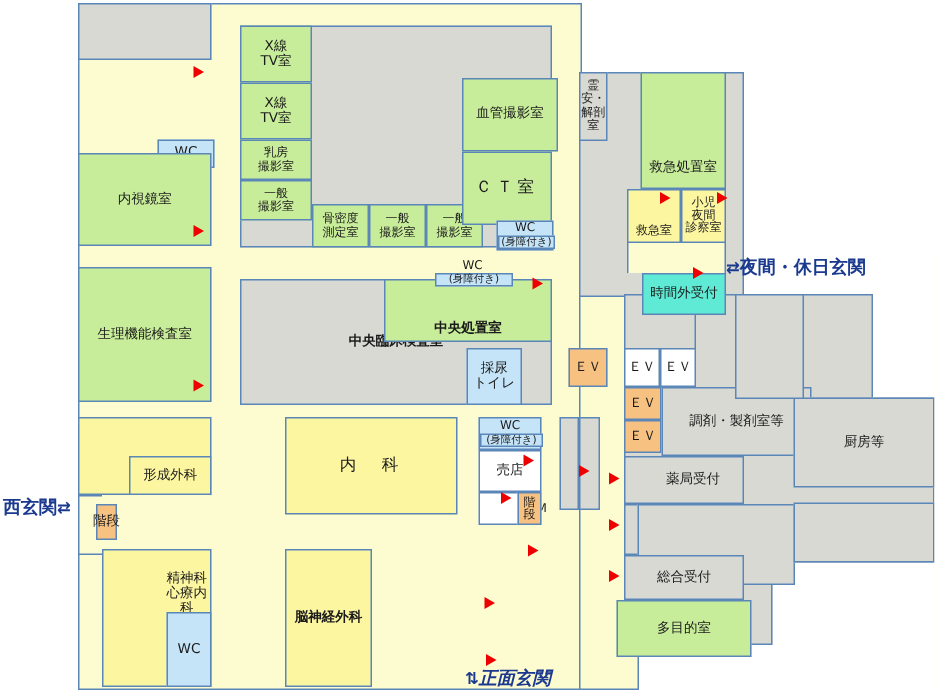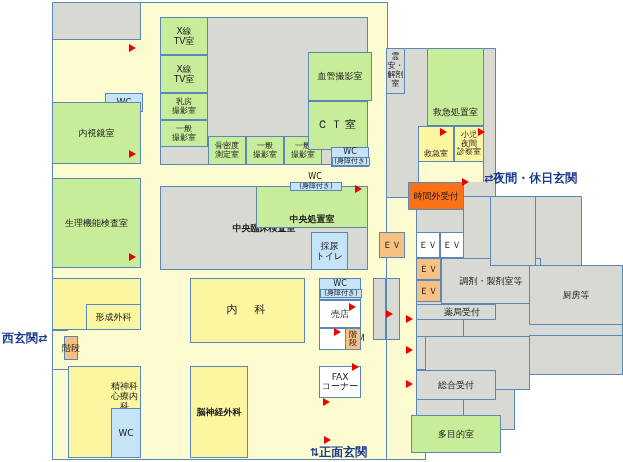--- a/index.html
+++ b/index.html
@@ -181,24 +181,20 @@
   <div class="tri" style="left:349px;top:303px;"></div>
   <div class="rm f-none" style="left:319px;top:328px;width:26px;height:22px;background:#ffffff;padding-left:28px;">
     <span class="t8">ATM</span>
   </div>
   <div class="tri" style="left:334px;top:328px;"></div>
   <div class="rm f-orange" style="left:345px;top:328px;width:16px;height:22px;">
     <span class="t8" style="white-space:pre-line;line-height:1">階
 段</span>
   </div>
 
-  <div class="rm f-none" style="left:319px;top:366px;width:42px;height:32px;background:#ffffff;">
-    <span class="t9" style="white-space:pre-line;line-height:1.05">FAX
-コーナー</span>
-  </div>
   <div class="tri" style="left:352px;top:363px;"></div>
   <div class="tri" style="left:323px;top:398px;"></div>
 
   <div class="rm f-gray" style="left:373px;top:278px;width:13px;height:62px;"></div>
   <div class="rm f-gray" style="left:386px;top:278px;width:14px;height:62px;"></div>
   <div class="tri" style="left:386px;top:310px;"></div>
 
   <div class="rm f-gray" style="left:386px;top:48px;width:19px;height:46px;">
     <span class="t8" style="white-space:pre-line">霊安・
 解剖室</span>
@@ -210,21 +206,21 @@
     <span class="t8">救急室</span>
   </div>
   <div class="tri" style="left:440px;top:128px;"></div>
   <div class="rm f-yellow" style="left:454px;top:126px;width:30px;height:36px;">
     <span class="t8" style="white-space:pre-line;line-height:1.05">小児
 夜間
 診察室</span>
   </div>
   <div class="tri" style="left:478px;top:128px;"></div>
   <div class="rm f-none noborder" style="left:418px;top:162px;width:66px;height:20px;background:#fdfbd0;border-left:1px solid #5a86b8;border-right:1px solid #5a86b8;"></div>
-  <div class="rm f-none" style="left:408px;top:182px;width:56px;height:28px;background:#f97316;">
+  <div class="rm f-none" style="left:428px;top:182px;width:56px;height:28px;background:#5eead4;">
     <span class="t9">時間外受付</span>
   </div>
   <div class="tri" style="left:462px;top:178px;"></div>
 
   <div class="rm f-orange" style="left:379px;top:232px;width:26px;height:26px;">
     <span class="t9">ＥＶ</span>
   </div>
   <div class="rm f-none" style="left:416px;top:232px;width:24px;height:26px;background:#ffffff;">
     <span class="t9">ＥＶ</span>
   </div>
@@ -234,54 +230,54 @@
   <div class="rm f-orange" style="left:416px;top:258px;width:25px;height:22px;">
     <span class="t9">ＥＶ</span>
   </div>
   <div class="rm f-orange" style="left:416px;top:280px;width:25px;height:22px;">
     <span class="t9">ＥＶ</span>
   </div>
 
   <div class="rm f-gray" style="left:441px;top:258px;width:100px;height:46px;">
     <span class="t9">調剤・製剤室等</span>
   </div>
-  <div class="rm f-gray" style="left:416px;top:304px;width:80px;height:16px;justify-content:flex-end;padding-left:12px;">
+  <div class="rm f-gray" style="left:416px;top:304px;width:80px;height:32px;justify-content:flex-end;padding-left:12px;">
     <span class="t9">薬局受付</span>
   </div>
   <div class="tri" style="left:406px;top:315px;"></div>
 
   <div class="rm f-gray" style="left:416px;top:336px;width:80px;height:34px;justify-content:flex-start;padding-left:12px;">
     <span class="t9">会計窓口</span>
   </div>
   <div class="tri" style="left:406px;top:346px;"></div>
 
   <div class="rm f-gray" style="left:425px;top:336px;width:105px;height:54px;align-items:flex-end;justify-content:center;padding-bottom:4px;">
     <span class="t9 b-bold">事務室</span>
   </div>
   <div class="rm f-gray" style="left:416px;top:370px;width:80px;height:30px;justify-content:flex-start;">
     <span class="t9">総合受付</span>
   </div>
   <div class="tri" style="left:406px;top:380px;"></div>
 
-  <div class="rm f-green" style="left:411px;top:400px;width:90px;height:38px;margin-top:15px;">
+  <div class="rm f-green" style="left:411px;top:400px;width:90px;height:38px;">
     <span class="t9">多目的室</span>
   </div>
 
   <div class="rm f-gray" style="left:529px;top:265px;width:94px;height:60px;">
     <span class="t9">厨房等</span>
   </div>
   <div class="rm f-gray" style="left:529px;top:335px;width:94px;height:40px;"></div>
   <div class="rm f-gray" style="left:490px;top:196px;width:46px;height:70px;"></div>
 
   <div class="ent" style="left:2px;top:330px;">
     <span>西玄関</span><span class="ar">⇄</span>
   </div>
 
   <div class="ent" style="left:484px;top:170px;">
     <span class="ar">⇄</span><span>夜間・休日玄関</span>
   </div>
 
-  <div class="ent" style="left:310px;top:444px;">
+  <div class="ent" style="left:310px;top:444px;font-style:italic;">
     <span class="ar">⇅</span><span>正面玄関</span>
   </div>
   <div class="tri" style="left:324px;top:436px;"></div>
 
 </div>
 
 </body></html>

